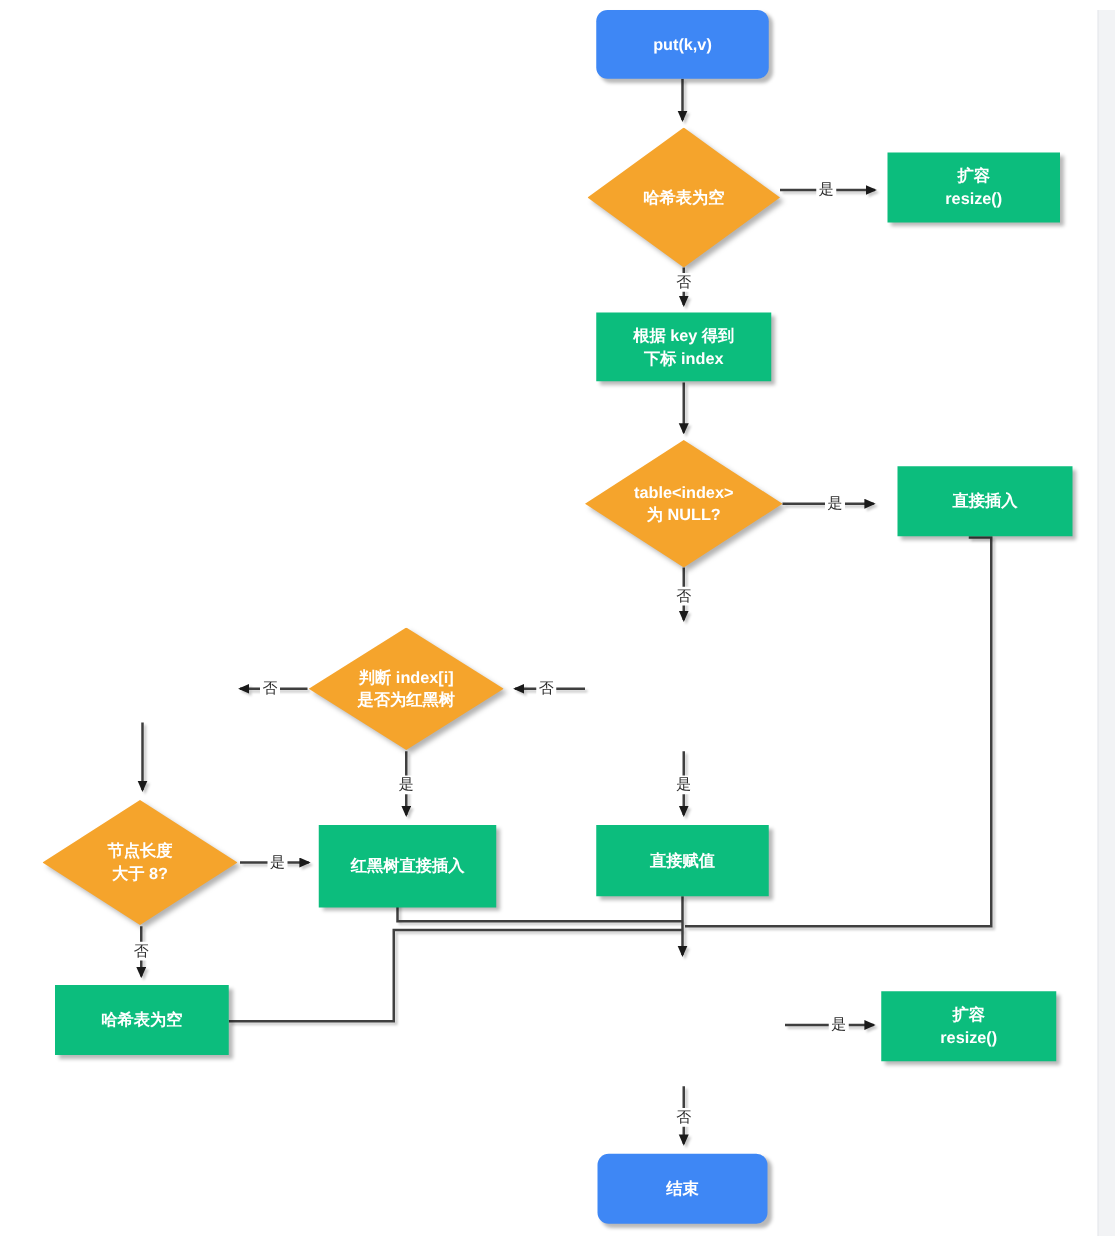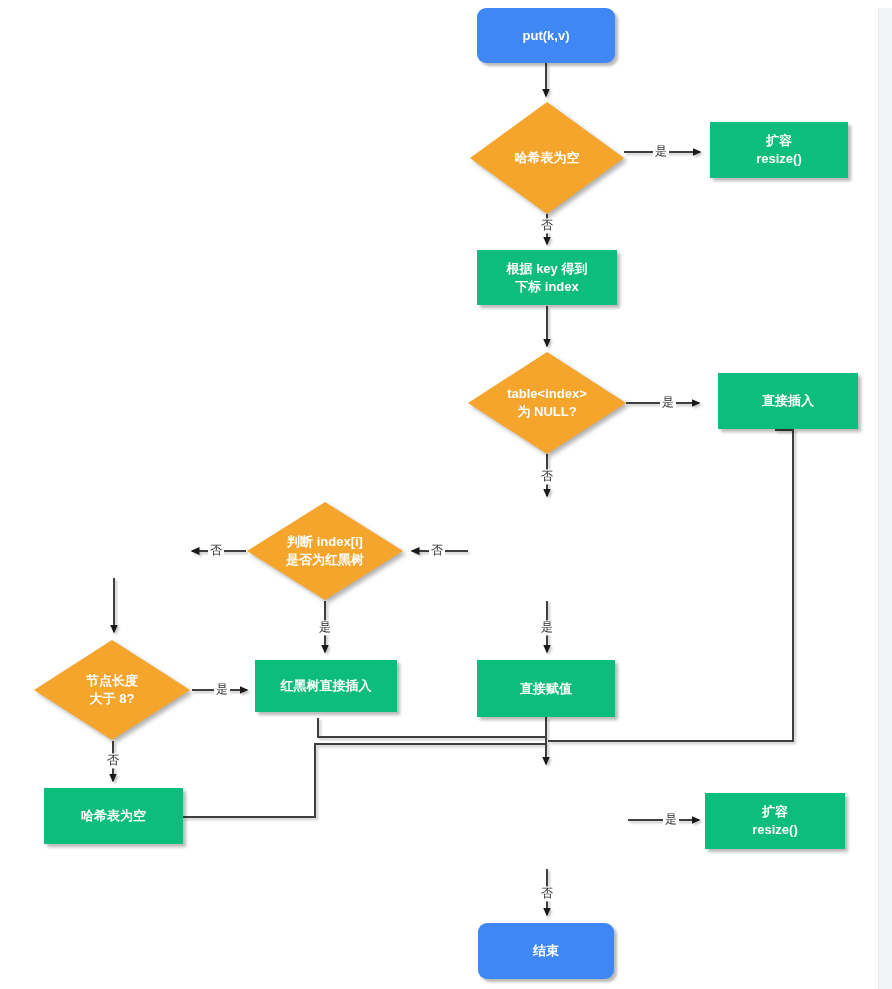--- a/index.html
+++ b/index.html
@@ -80,21 +80,21 @@
     <div class="diamond">判断 index[i]
 是否为红黑树</div>
   </div>
 
 
   <div class="diamond-wrap" style="left:34px;top:640px;width:156px;height:100px;">
     <div class="diamond">节点长度
 大于 8?</div>
   </div>
 
-  <div class="node rect" style="left:255px;top:660px;width:142px;height:52px;">红黑树直接插入</div>
+  <div class="node rect" style="left:255px;top:660px;width:142px;height:66px;">红黑树直接插入</div>
 
   <div class="node rect" style="left:477px;top:660px;width:138px;height:57px;">直接赋值</div>
 
   <div class="node rect" style="left:44px;top:788px;width:139px;height:56px;">哈希表为空</div>
 
 
   <div class="node rect" style="left:705px;top:793px;width:140px;height:56px;">扩容
 resize()</div>
 
   <div class="node rounded" style="left:478px;top:923px;width:136px;height:56px;">结束</div>

